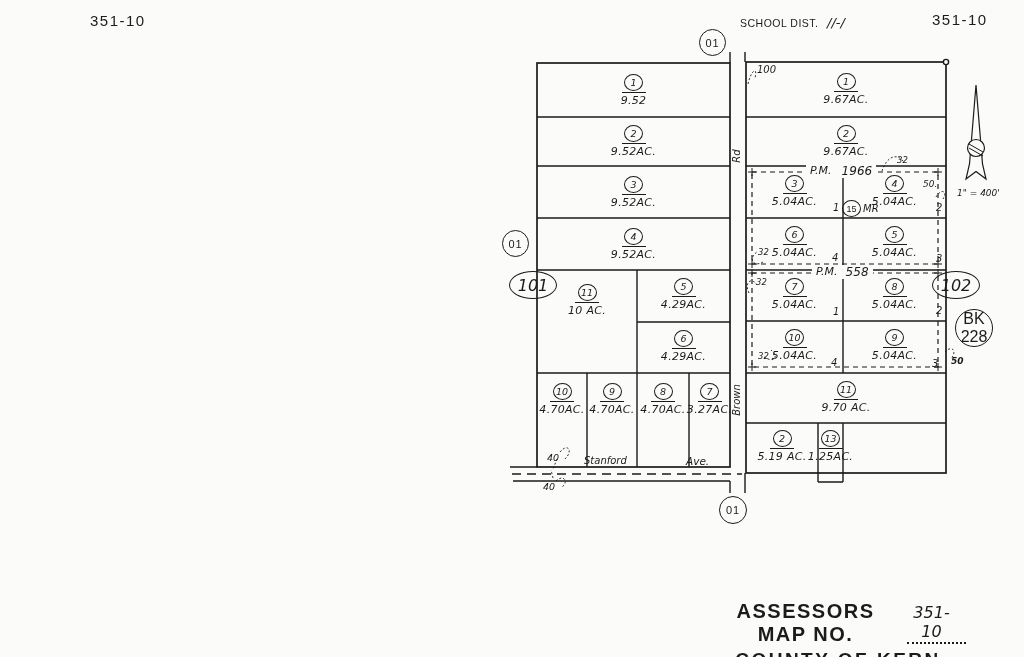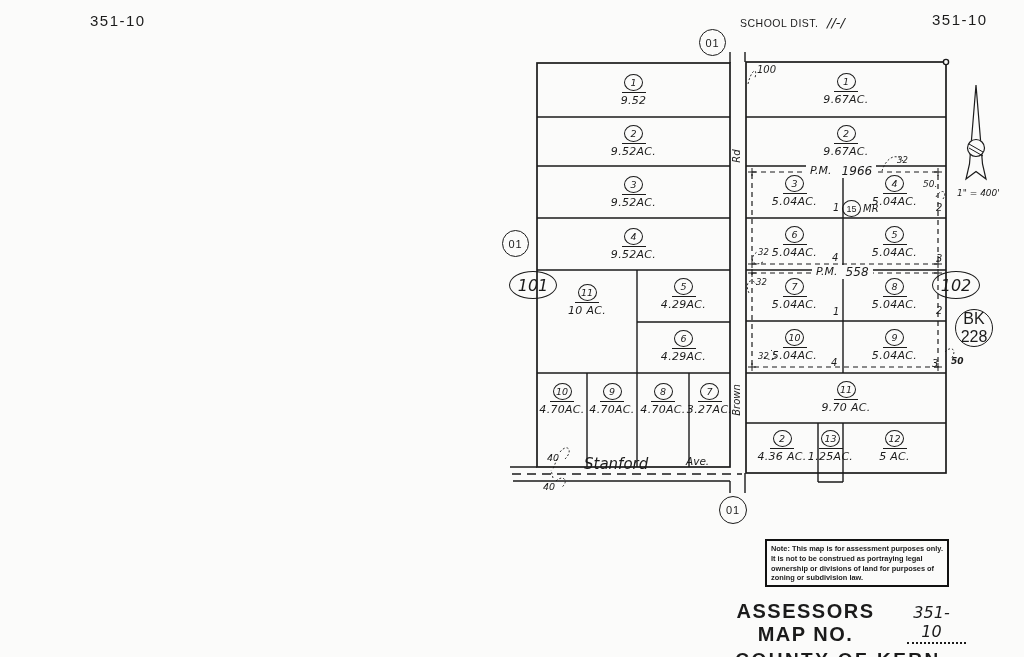--- a/index.html
+++ b/index.html
@@ -96,21 +96,21 @@
   <div class="t circle-ref hand" style="left:932px;top:271px;width:48px;height:28px;font-size:16px;">102</div>
   <div class="t circle-ref print" style="left:955px;top:309px;width:38px;height:38px;font-size:16px;flex-direction:column;line-height:1.1;">
     <span>BK</span>
     <span>228</span>
   </div>
 
   <div class="t hand" style="left:957px;top:188px;font-size:9px;">1" = 400'</div>
 
   <div class="t hand" style="left:726px;top:150px;width:22px;height:12px;font-size:10px;transform:rotate(-90deg);text-align:center;">Rd</div>
   <div class="t hand" style="left:717px;top:394px;width:40px;height:12px;font-size:10px;transform:rotate(-90deg);text-align:center;">Brown</div>
-  <div class="t hand" style="left:584px;top:455px;font-size:15px;">Stanford</div>
+  <div class="t hand" style="left:584px;top:455px;font-size:10px;">Stanford</div>
   <div class="t hand" style="left:686px;top:455px;font-size:10.5px;">Ave.</div>
 
   <div class="pm-label" style="left:806px;top:164px;">
     <span style="font-size:11px;">P.M.</span>
     <span style="font-size:12px;">1966</span>
   </div>
   <div class="pm-label" style="left:812px;top:265px;gap:8px;">
     <span style="font-size:11px;">P.M.</span>
     <span style="font-size:12px;">558</span>
   </div>
@@ -247,37 +247,28 @@
     <span class="pac">5.04AC.</span>
   </div>
   <div class="parcel" style="left:746px;top:373px;width:200px;height:48px">
     <span class="pnum">11</span>
     <span class="pbar"></span>
     <span class="pac">9.70 AC.</span>
   </div>
   <div class="parcel" style="left:746px;top:423px;width:72px;height:46px">
     <span class="pnum">2</span>
     <span class="pbar"></span>
-    <span class="pac">4.36 AC.</span>
+    <span class="pac">5.19 AC.</span>
   </div>
   <div class="parcel" style="left:818px;top:423px;width:25px;height:46px">
     <span class="pnum">13</span>
     <span class="pbar"></span>
     <span class="pac">1.25AC.</span>
   </div>
-  <div class="parcel" style="left:843px;top:423px;width:103px;height:46px">
-    <span class="pnum">12</span>
-    <span class="pbar"></span>
-    <span class="pac">5 AC.</span>
-  </div>
-
-  <div class="t print" style="left:765px;top:539px;width:172px;border:2px solid #111;padding:3px 4px 2px;
-       font-size:7.4px;font-weight:bold;line-height:1.32;white-space:normal;">
-    <span>Note: This map is for assessment purposes only. It is not to be construed as portraying legal ownership or divisions of land for purposes of zoning or subdivision law.</span>
-  </div>
+
 
   <div class="t" style="left:710px;top:600px;width:256px;text-align:center;white-space:normal;">
     <div style="display:flex;align-items:baseline;justify-content:center;gap:6px;">
       <span class="print" style="font-size:20px;font-weight:bold;letter-spacing:1.5px;">ASSESSORS MAP NO.</span>
       <span class="hand" style="font-size:16px;border-bottom:2px dotted #1b1b1b;padding:0 12px 1px 2px;">351-10</span>
     </div>
     <div class="print" style="font-size:19px;font-weight:bold;letter-spacing:2.5px;margin-top:3px;">COUNTY OF KERN</div>
   </div>
 
 </div>

